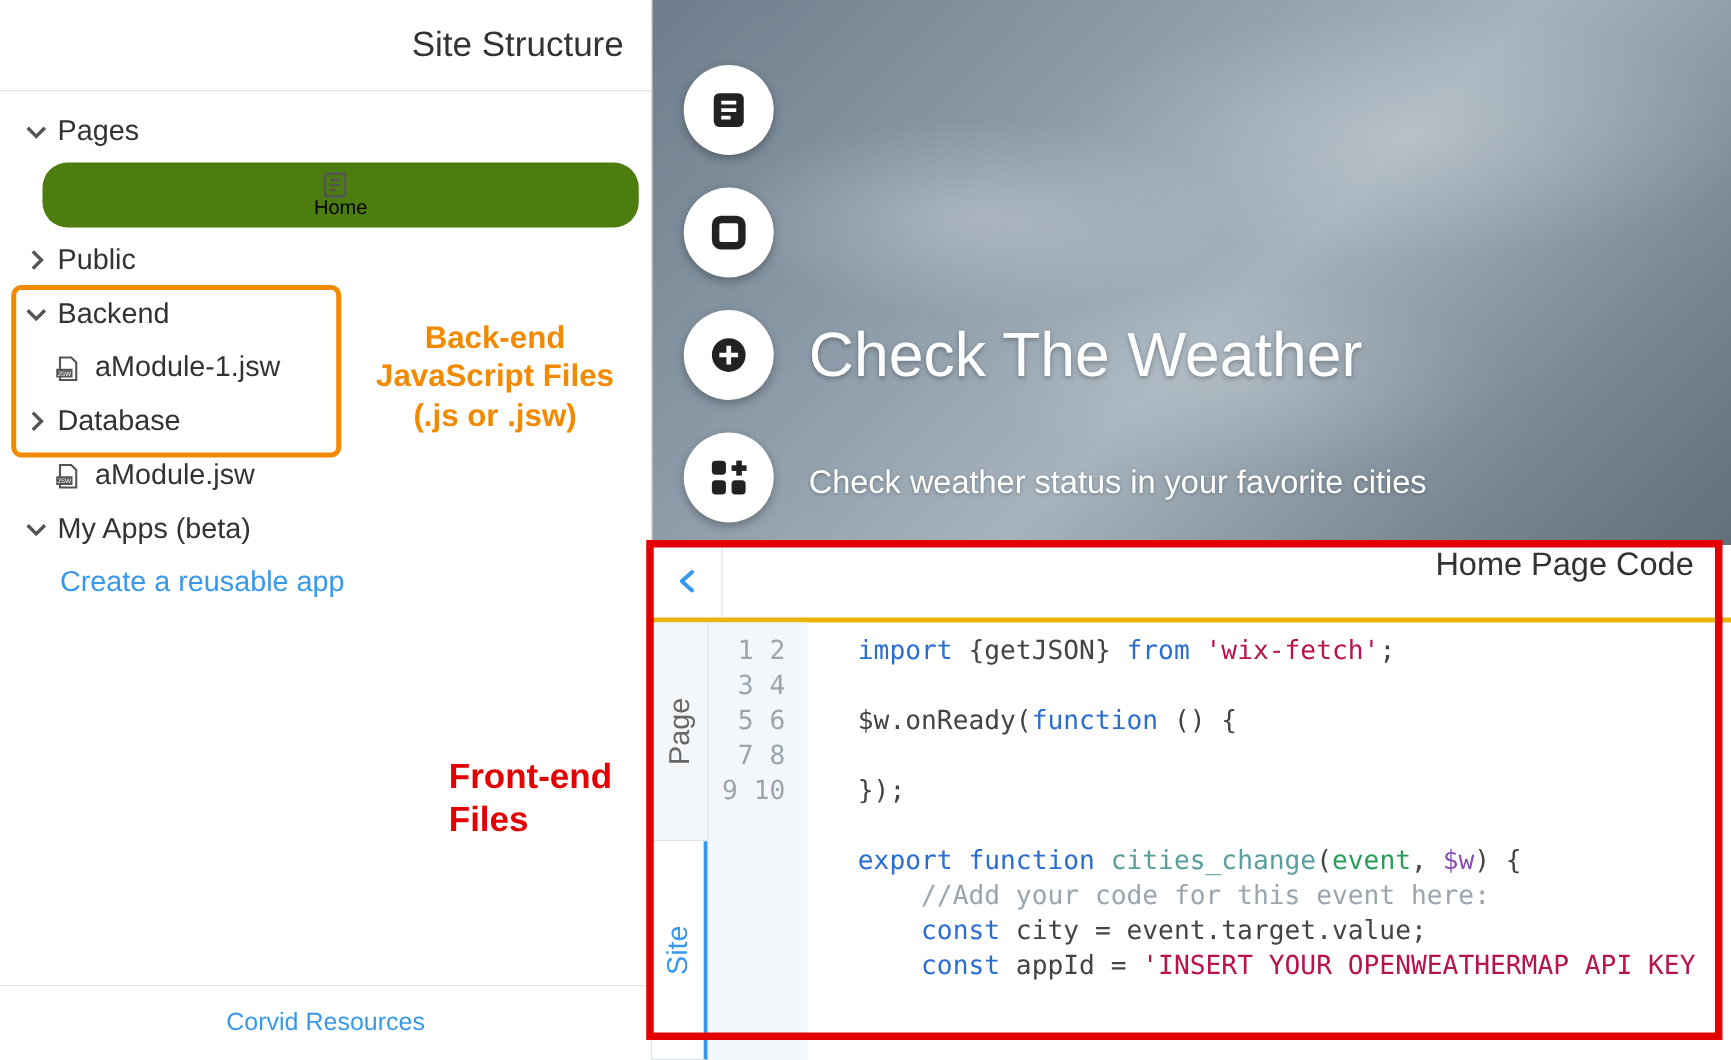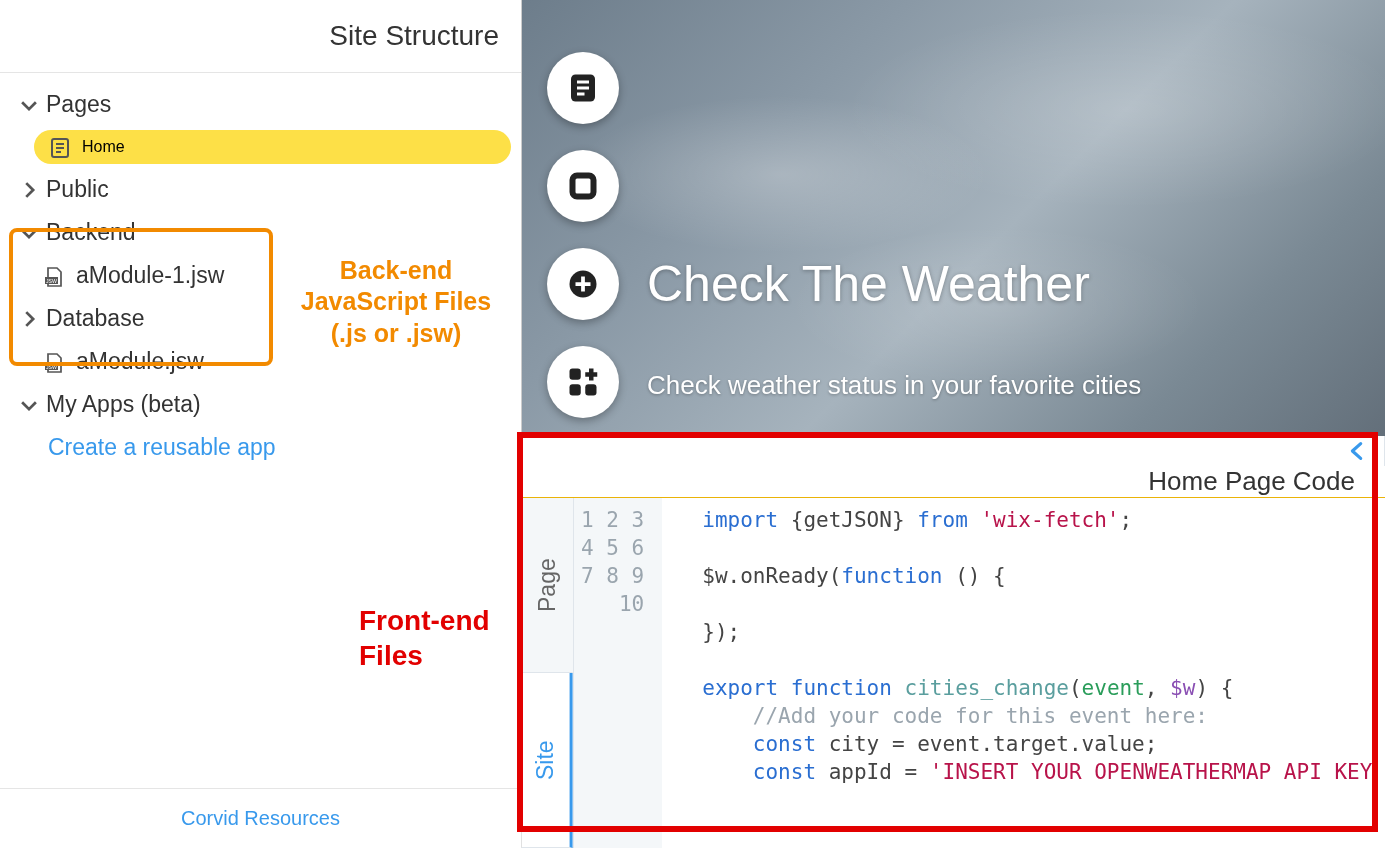--- a/index.html
+++ b/index.html
@@ -5,49 +5,49 @@
 * { box-sizing: border-box; margin: 0; padding: 0; }
 body { font-family: -apple-system, "Helvetica Neue", Arial, sans-serif; width: 1385px; height: 848px; overflow: hidden; background: #fff; position: relative; }
 
 .sidebar { position: absolute; left: 0; top: 0; width: 522px; height: 100%; background: #fff; border-right: 1px solid #ccc; }
 .sb-header { padding: 20px 22px; font-size: 28px; color: #333; border-bottom: 1px solid #e5e5e5; text-align: right; }
 .sb-body { padding: 10px 0; }
 .tree-row { display: flex; align-items: center; padding: 8px 18px; font-size: 23px; color: #333; cursor: pointer; }
 .chev { width: 22px; font-size: 18px; color: #555; display: inline-flex; justify-content: center; }
 .tree-label { margin-left: 6px; }
 .tree-child { margin-left: 24px; }
-.sel { background: #fde047; border-radius: 20px; margin: 4px 10px 4px 34px; padding: 6px 14px; display: flex; align-items: center; }
+.sel { background: #4d7c0f; border-radius: 20px; margin: 4px 10px 4px 34px; padding: 6px 14px; display: flex; align-items: center; flex-direction: column; }
 .file-icn { width: 24px; height: 22px; display: inline-block; margin-right: 10px; }
 .link { color: #3899ec; padding: 8px 18px 8px 48px; font-size: 23px; cursor: pointer; }
 .sb-footer { position: absolute; bottom: 0; left: 0; right: 0; text-align: center; border-top: 1px solid #e5e5e5; padding: 18px 0; color: #3899ec; font-size: 20px; background: #fff; cursor: pointer; }
 
 .orange-box { position: absolute; border: 4px solid #f28a00; border-radius: 8px; }
 .red-box { position: absolute; border: 6px solid #e20000; }
 .annot-orange { position: absolute; color: #f28a00; font-weight: 700; font-size: 25px; line-height: 1.25; text-shadow: 1px 1px 0 #fff, -1px 1px 0 #fff, 1px -1px 0 #fff, -1px -1px 0 #fff; }
 .annot-red { position: absolute; color: #e20000; font-weight: 700; font-size: 28px; line-height: 1.25; text-shadow: 1px 1px 0 #fff, -1px 1px 0 #fff, 1px -1px 0 #fff, -1px -1px 0 #fff; }
 
 .preview { position: absolute; left: 522px; top: 0; right: 0; height: 436px; background: linear-gradient(135deg,#6d7d8b 0%, #8a99a6 30%, #a6b3bd 55%, #7a8994 80%, #636f7a 100%); }
 .preview::before { content:""; position:absolute; inset:0; background: radial-gradient(ellipse 40% 30% at 30% 40%, rgba(255,255,255,.25), transparent 60%), radial-gradient(ellipse 50% 35% at 70% 25%, rgba(255,255,255,.18), transparent 65%), radial-gradient(ellipse 40% 30% at 55% 70%, rgba(255,255,255,.15), transparent 60%); }
 .fab-col { position: absolute; left: 25px; top: 52px; display: flex; flex-direction: column; gap: 26px; }
 .fab { width: 72px; height: 72px; border-radius: 50%; background: #fff; box-shadow: 0 3px 8px rgba(0,0,0,.3); display: flex; align-items: center; justify-content: center; cursor: pointer; }
 .fab svg { width: 36px; height: 36px; }
 .pv-title { position: absolute; left: 125px; top: 255px; color: #fff; font-weight: 500; font-size: 50px; text-shadow: 0 1px 4px rgba(0,0,0,.3); }
 .pv-sub { position: absolute; left: 125px; top: 370px; color: #fff; font-size: 26px; text-shadow: 0 1px 3px rgba(0,0,0,.3); }
 
 .code-panel { position: absolute; left: 522px; top: 436px; right: 0; bottom: 0; background: #fff; display: flex; flex-direction: column; }
-.code-hdr { height: 62px; display: flex; align-items: flex-end; border-bottom: 1px solid #eab308; flex-direction: column; }
+.code-hdr { height: 62px; display: flex; align-items: flex-start; border-bottom: 4px solid #eab308; }
 .back-btn { width: 56px; height: 100%; display: flex; align-items: center; justify-content: center; border-right: 1px solid #dfe5eb; cursor: pointer; }
 .back-btn svg { width: 22px; height: 30px; }
 .code-title { flex: 1; text-align: right; padding-right: 30px; font-size: 26px; color: #333; }
 .code-body { flex: 1; display: flex; }
 .vtabs { width: 54px; background: #f4f7f9; border-right: 1px solid #dfe5eb; display: flex; flex-direction: column; }
 .vtab { flex: 1; display: flex; align-items: center; justify-content: center; writing-mode: vertical-rl; transform: rotate(180deg); font-size: 23px; color: #666; cursor: pointer; border-top: 1px solid #dfe5eb; }
 .vtab.active { background: #fff; border-left: 3px solid #3899ec; color: #3899ec; }
 .gutter { width: 92px; background: #f4f7f9; text-align: right; padding: 8px 18px 0 0; font-family: "Consolas","Monaco",monospace; font-size: 21px; color: #9aa5ae; line-height: 28px; }
-.editor { flex: 1; padding: 8px 0 0 40px; font-family: "Consolas","Monaco",monospace; font-size: 21px; line-height: 28px; white-space: pre; color: #444; }
+.editor { flex: 1; padding: 8px 16px 0 40px; font-family: "Consolas","Monaco",monospace; font-size: 21px; line-height: 28px; white-space: pre; color: #444; }
 .kw { color: #2a6ed1; } .str { color: #b8134a; } .fn { color: #5a9e9e; } .arg { color: #2a9d5a; } .argw { color: #8a4fb3; } .cm { color: #9aa5ae; }
 </style>
 </head>
 <body>
 
 <div class="sidebar">
   <div class="sb-header">Site Structure</div>
   <div class="sb-body">
 
     <div class="tree-row">

